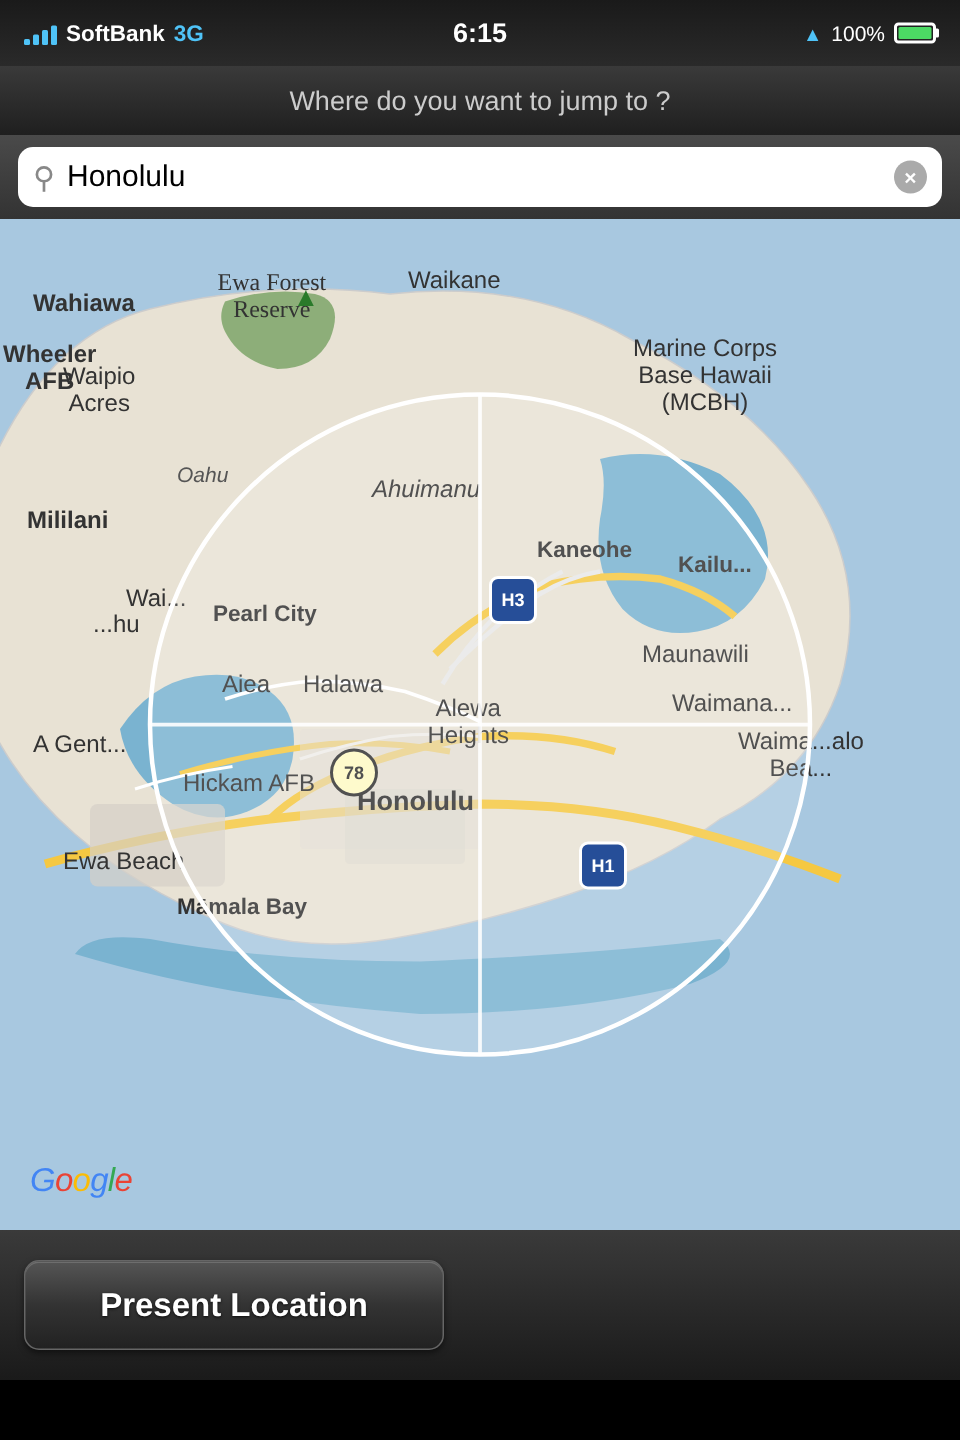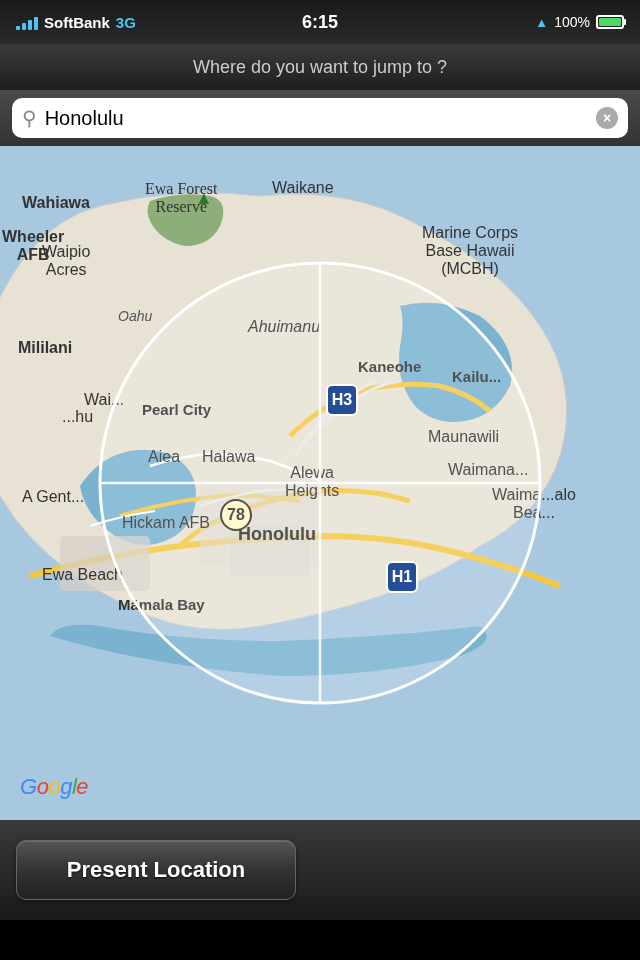--- a/index.html
+++ b/index.html
@@ -265,21 +265,21 @@
 
     
     .hwy-badge {
       position: absolute;
       width: 32px;
       height: 32px;
       border-radius: 6px;
       display: flex;
       align-items: center;
       justify-content: center;
-      font-size: 16px;
+      font-size: 12px;
       font-weight: 900;
       color: #fff;
       border: 2px solid #fff;
       z-index: 3;
     }
     .hwy-interstate {
       background: #003087;
     }
     .hwy-state {
       background: #fef9c3;

